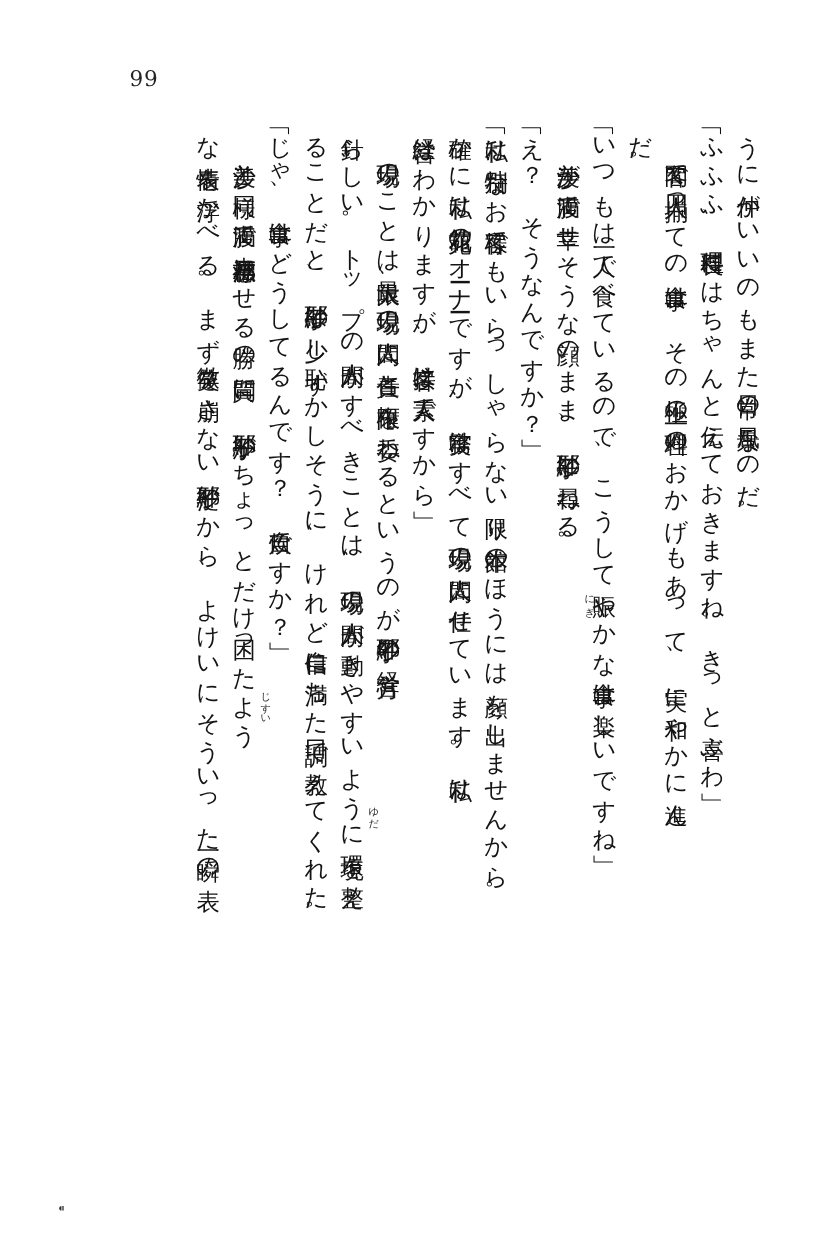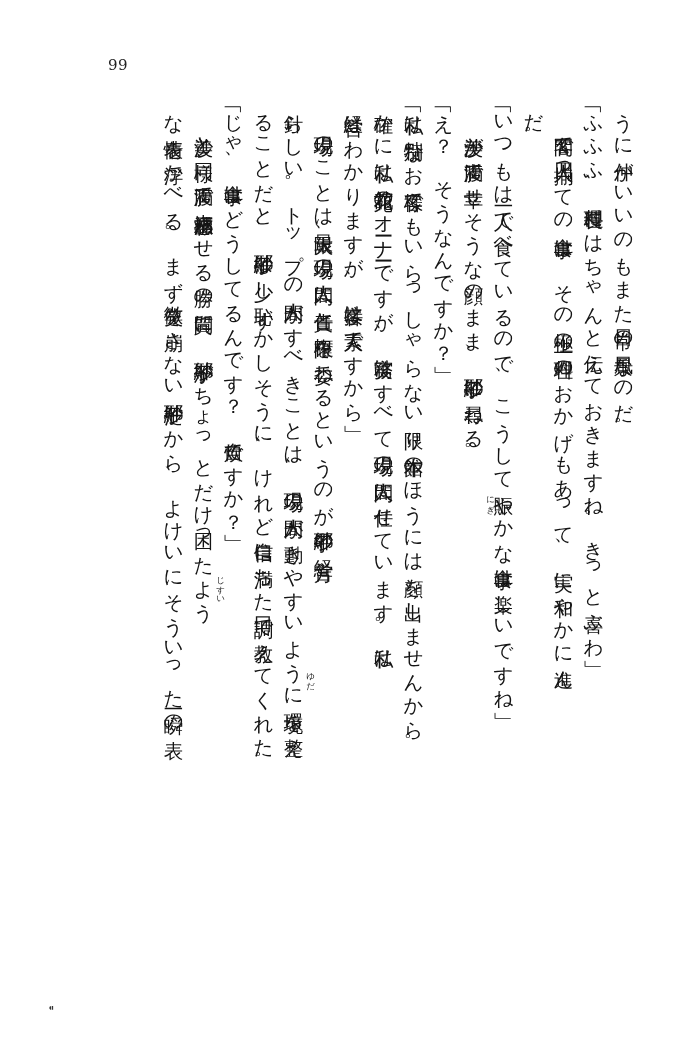--- a/index.html
+++ b/index.html
@@ -19,21 +19,21 @@
     position: absolute;
     inset: 0;
     width: 700px;
     height: 1050px;
     background: #fff;
   }
   .page-number {
     position: absolute;
     top: 56px;
     left: 108px;
-    font-size: 15px;
+    font-size: 18px;
     letter-spacing: 0.5px;
     color: #222;
     font-family: "DejaVu Serif", "Liberation Serif", serif;
   }
   .text-body {
     position: absolute;
     top: 100px;
     left: 62px;
     width: 576px;
     height: 880px;

